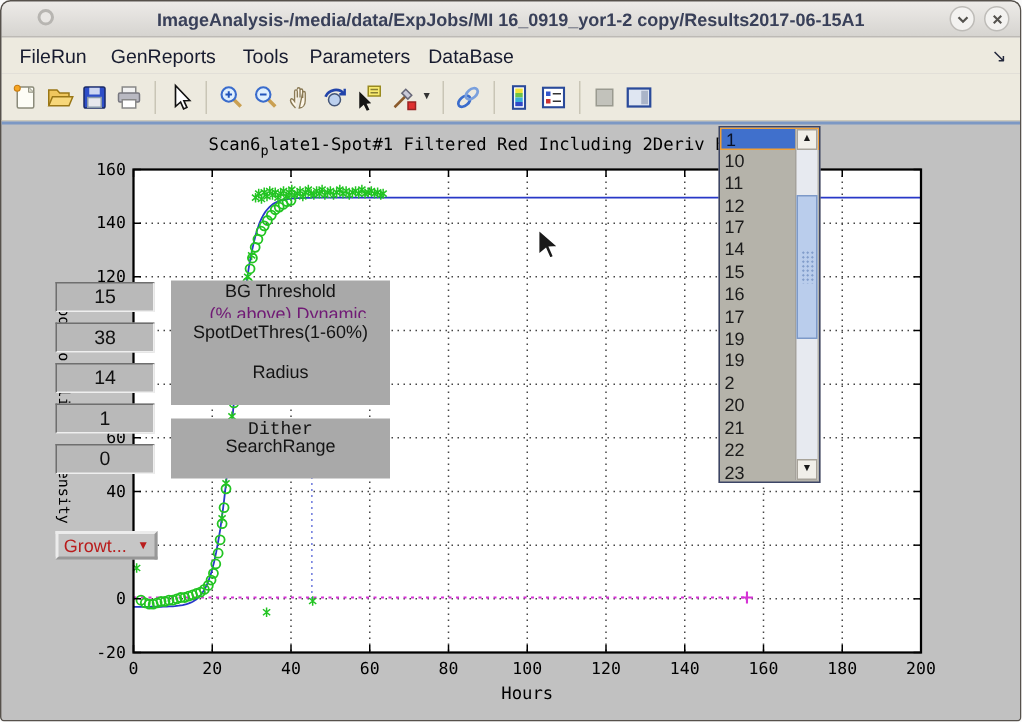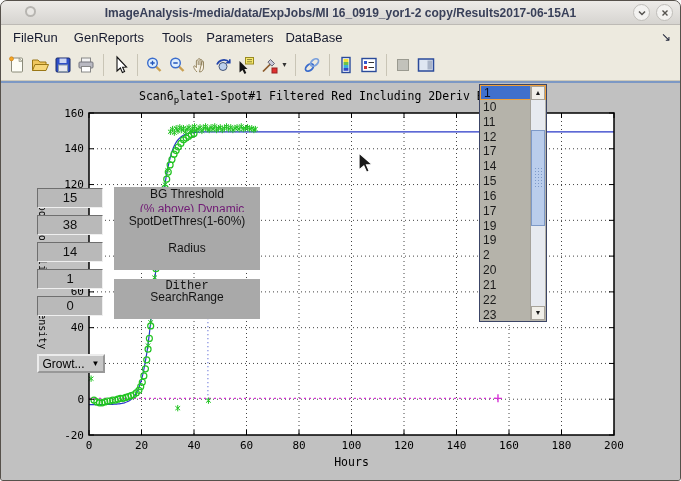--- a/index.html
+++ b/index.html
@@ -24,21 +24,21 @@
   .brush-arrow{font-size:7px;color:#333;margin-right:2px;}
   .figure{position:absolute;top:80px;left:0;right:0;bottom:0;background:#c1c1c1;border-top:2px solid #7c98c4;}
   svg.plot{position:absolute;left:0;top:0;}
   .field{position:absolute;left:36px;width:66px;height:20px;background:#b9b9b9;box-sizing:border-box;
          border:1px solid #efefef;border-top-color:#6f6f6f;border-left-color:#6f6f6f;text-align:center;
          font-size:13px;line-height:17px;color:#101010;}
   .bar{position:absolute;left:113px;width:146px;height:29px;background:#a9a9a9;text-align:center;
        font-size:12px;line-height:15px;color:#141414;white-space:nowrap;}
   .sub-clip{position:absolute;left:120px;width:142px;height:9px;overflow:hidden;text-align:center;
             font-size:12px;line-height:13px;color:#701a75;}
-  .pbtn{position:absolute;background:#c6c6c6;border:2px outset #ececec;font-size:12px;color:#000000;
+  .pbtn{position:absolute;background:#c6c6c6;border:2px outset #ececec;font-size:12px;color:#b91c1c;
         display:flex;align-items:center;justify-content:center;box-sizing:border-box;cursor:default;}
   .growth{left:36px;top:353px;width:68px;height:19px;gap:7px;}
   .continue{left:38px;top:380px;width:66px;height:22px;font-size:13px;background:#cdcdcd;}
   .dd{position:absolute;left:478px;top:83px;width:68px;height:238px;background:#b5b3aa;
       border:1px solid #3c4566;box-sizing:border-box;overflow:hidden;}
   .dd-item{height:14.85px;font-size:12px;line-height:14.5px;padding-left:3px;color:#1b1b1b;}
   .dd-item.sel{background:#4070cc;border:1px solid #f0a038;box-sizing:border-box;color:#0a1228;}
   .dd-sb{position:absolute;top:1px;right:1px;width:15px;bottom:1px;background:#e7eaf0;border-left:1px solid #a5a29b;box-sizing:border-box;}
   .sb-up,.sb-down{position:absolute;left:0;right:0;height:14px;background:#f1efe9;border:1px solid #a7a39a;
         box-sizing:border-box;font-size:7px;text-align:center;line-height:12px;color:#1a1a1a;}

